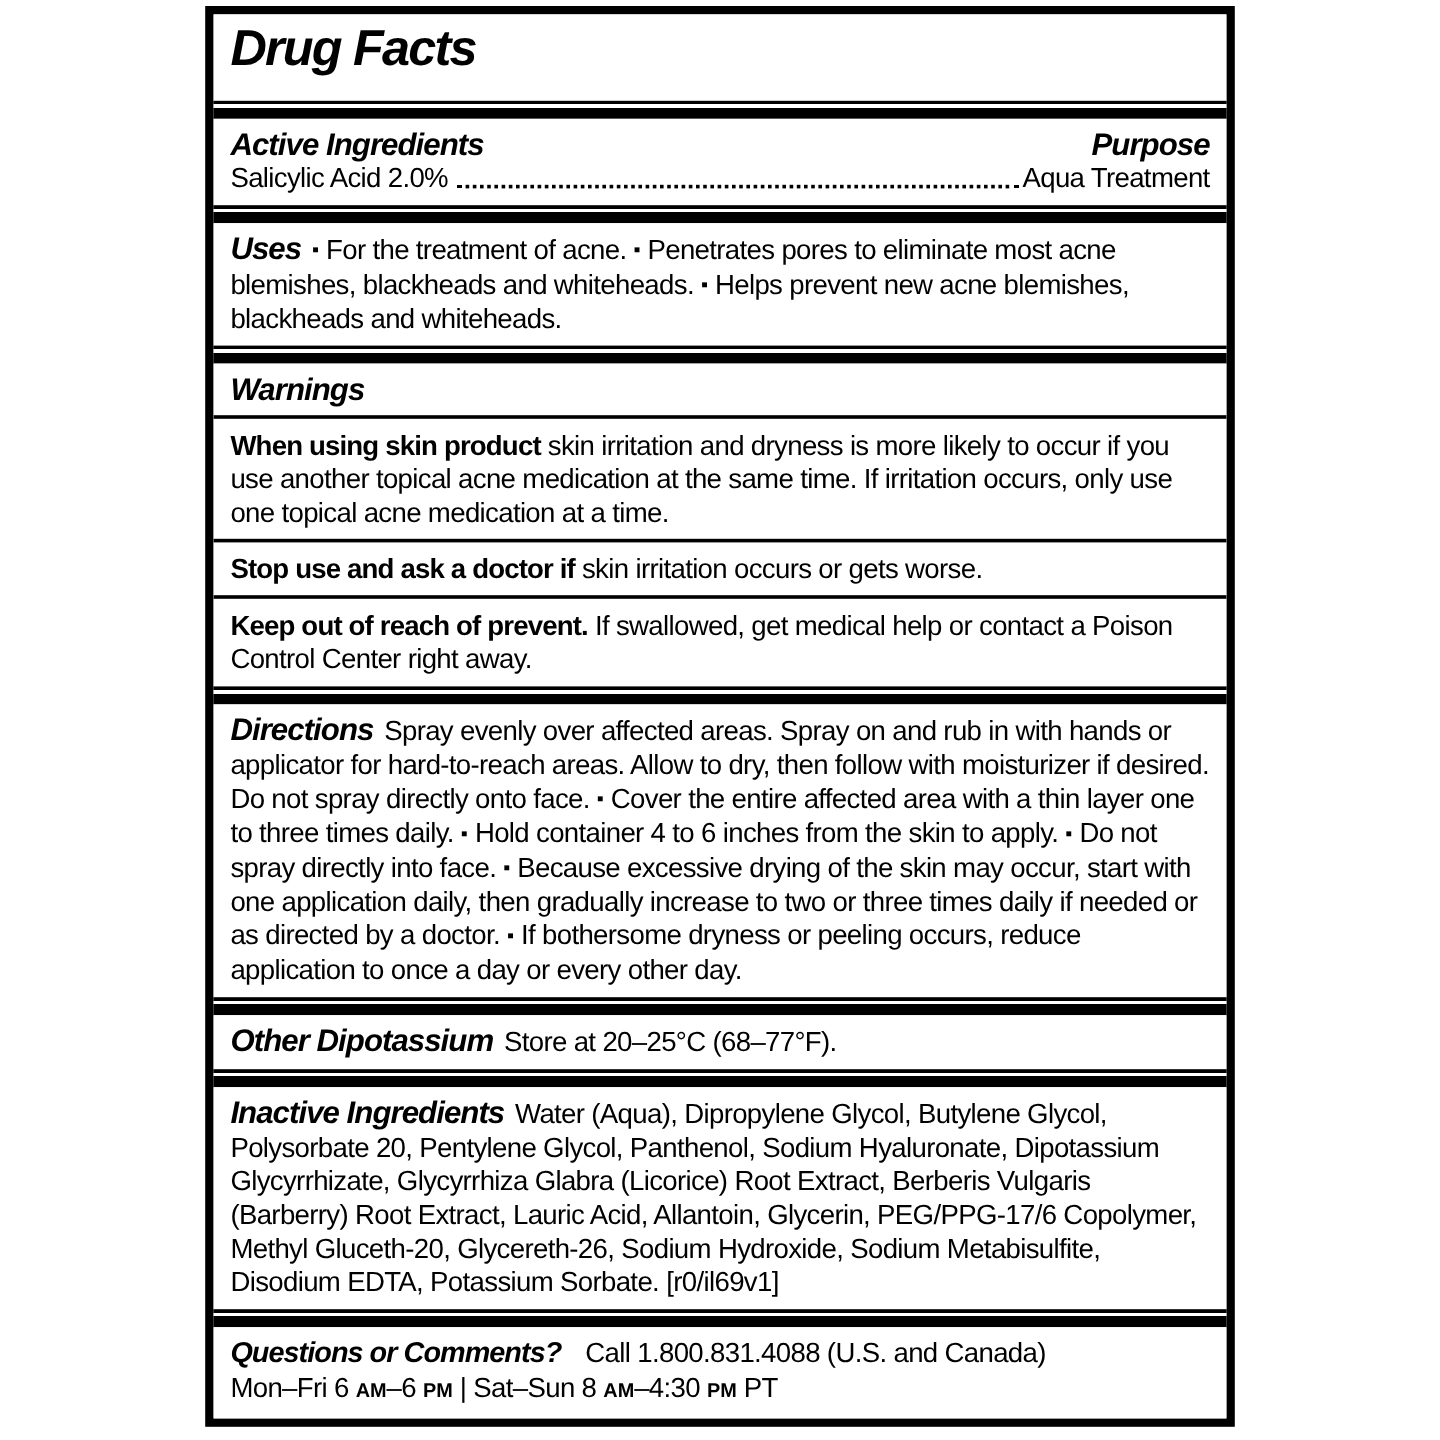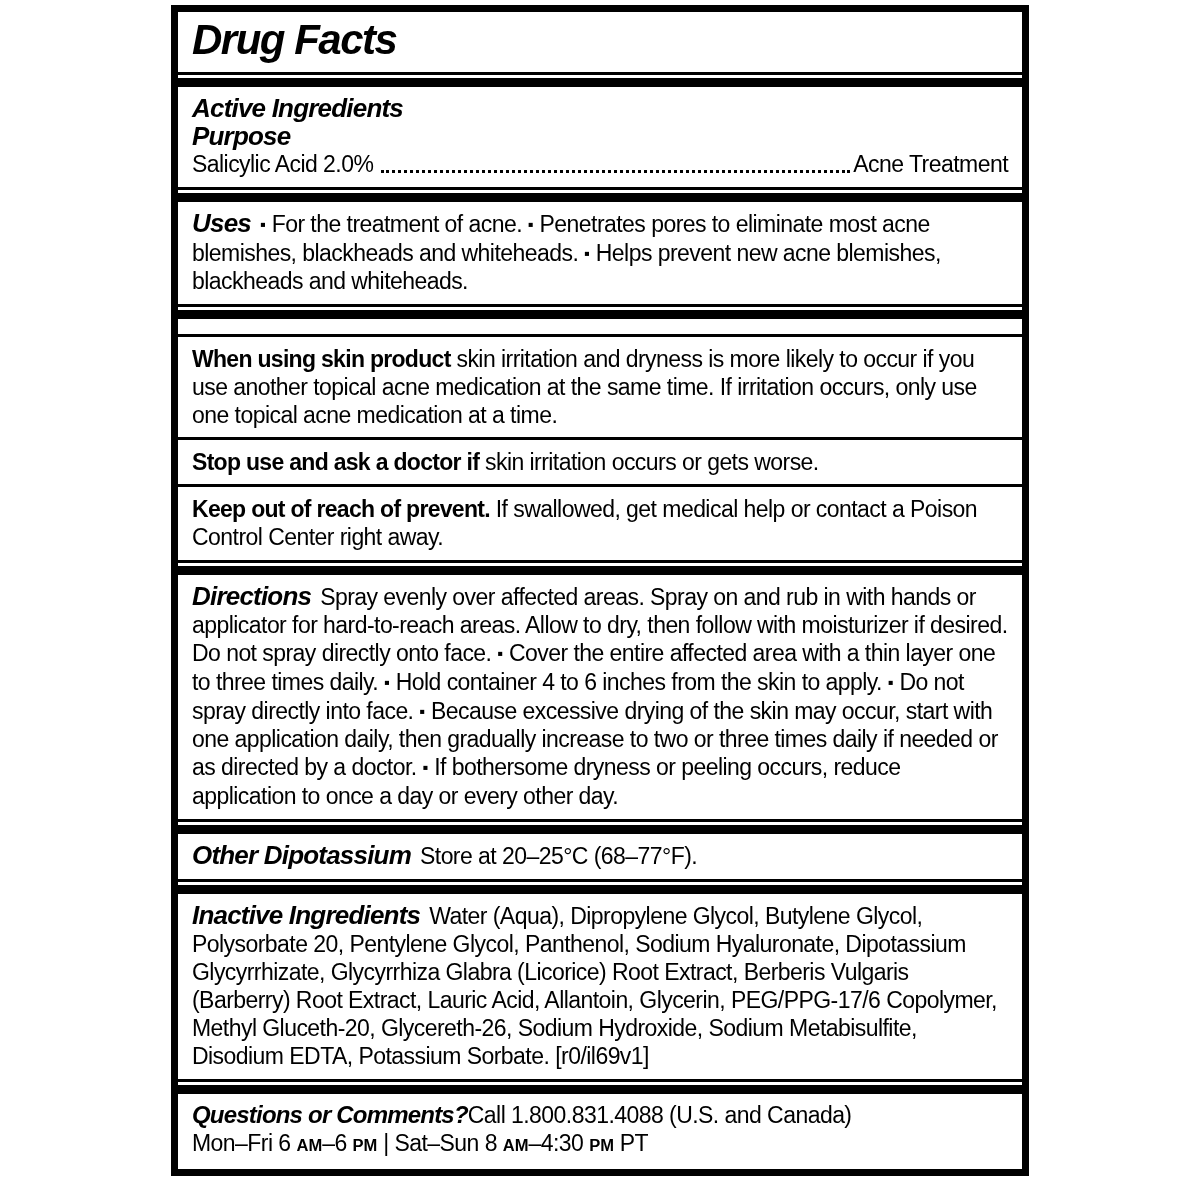--- a/index.html
+++ b/index.html
@@ -24,39 +24,39 @@
     height: 15px;
     background: linear-gradient(to bottom, #000 0 3px, #fff 3px 6px, #000 6px 15px);
   }
   .box {
     background: #fff;
     padding: 7px 14px 9px;
     font-size: 23px;
     line-height: 28px;
     letter-spacing: -0.55px;
   }
-  .title-box { padding: 4px 14px 8px; }
+  .title-box { padding: 4px 14px 20px; }
   h1.title {
     margin: 0;
     font-size: 42px;
     line-height: 48px;
     font-weight: bold;
     font-style: italic;
     letter-spacing: -1.5px;
   }
   .h2 {
     font-weight: bold;
     font-style: italic;
     font-size: 26px;
     letter-spacing: -0.8px;
   }
   .hsp { margin-right: 9px; }
-  .q { font-size: 24px; margin-right: 0; }
+  .q { font-size: 24px; margin-right: 20px; }
   b { letter-spacing: -0.7px; }
-  .heads { display: flex; justify-content: space-between; align-items: flex-start; flex-direction: column; }
+  .heads { display: flex; justify-content: space-between; align-items: center; }
   .leaderline { display: flex; align-items: baseline; }
   .leader {
     flex: 1;
     align-self: flex-end;
     border-bottom: 3px dotted #000;
     margin: 0 3px 5px 8px;
     height: 0;
   }
   hr.rule {
     border: 0;
@@ -84,33 +84,34 @@
   <div class="band"></div>
 
   <section class="box">
     <div class="heads">
       <span class="h2">Active Ingredients</span>
       <span class="h2">Purpose</span>
     </div>
     <div class="leaderline">
       <span>Salicylic Acid 2.0%</span>
       <span class="leader"></span>
-      <span>Acne Treatment</span>
+      <span>Aqua Treatment</span>
     </div>
   </section>
 
   <div class="band"></div>
 
   <section class="box">
     <p><span class="h2 hsp">Uses</span><span class="bul">▪</span> For the treatment of acne. <span class="bul">▪</span> Penetrates pores to eliminate most acne blemishes, blackheads and whiteheads. <span class="bul">▪</span> Helps prevent new acne blemishes, blackheads and whiteheads.</p>
   </section>
 
   <div class="band"></div>
 
   <section class="box">
+    <p class="h2">Warnings</p>
     <hr class="rule">
     <p><b>When using skin product</b> skin irritation and dryness is more likely to occur if you use another topical acne medication at the same time. If irritation occurs, only use one topical acne medication at a time.</p>
     <hr class="rule">
     <p><b>Stop use and ask a doctor if</b> skin irritation occurs or gets worse.</p>
     <hr class="rule">
     <p><b>Keep out of reach of prevent.</b> If swallowed, get medical help or contact a Poison Control Center right away.</p>
   </section>
 
   <div class="band"></div>
 

